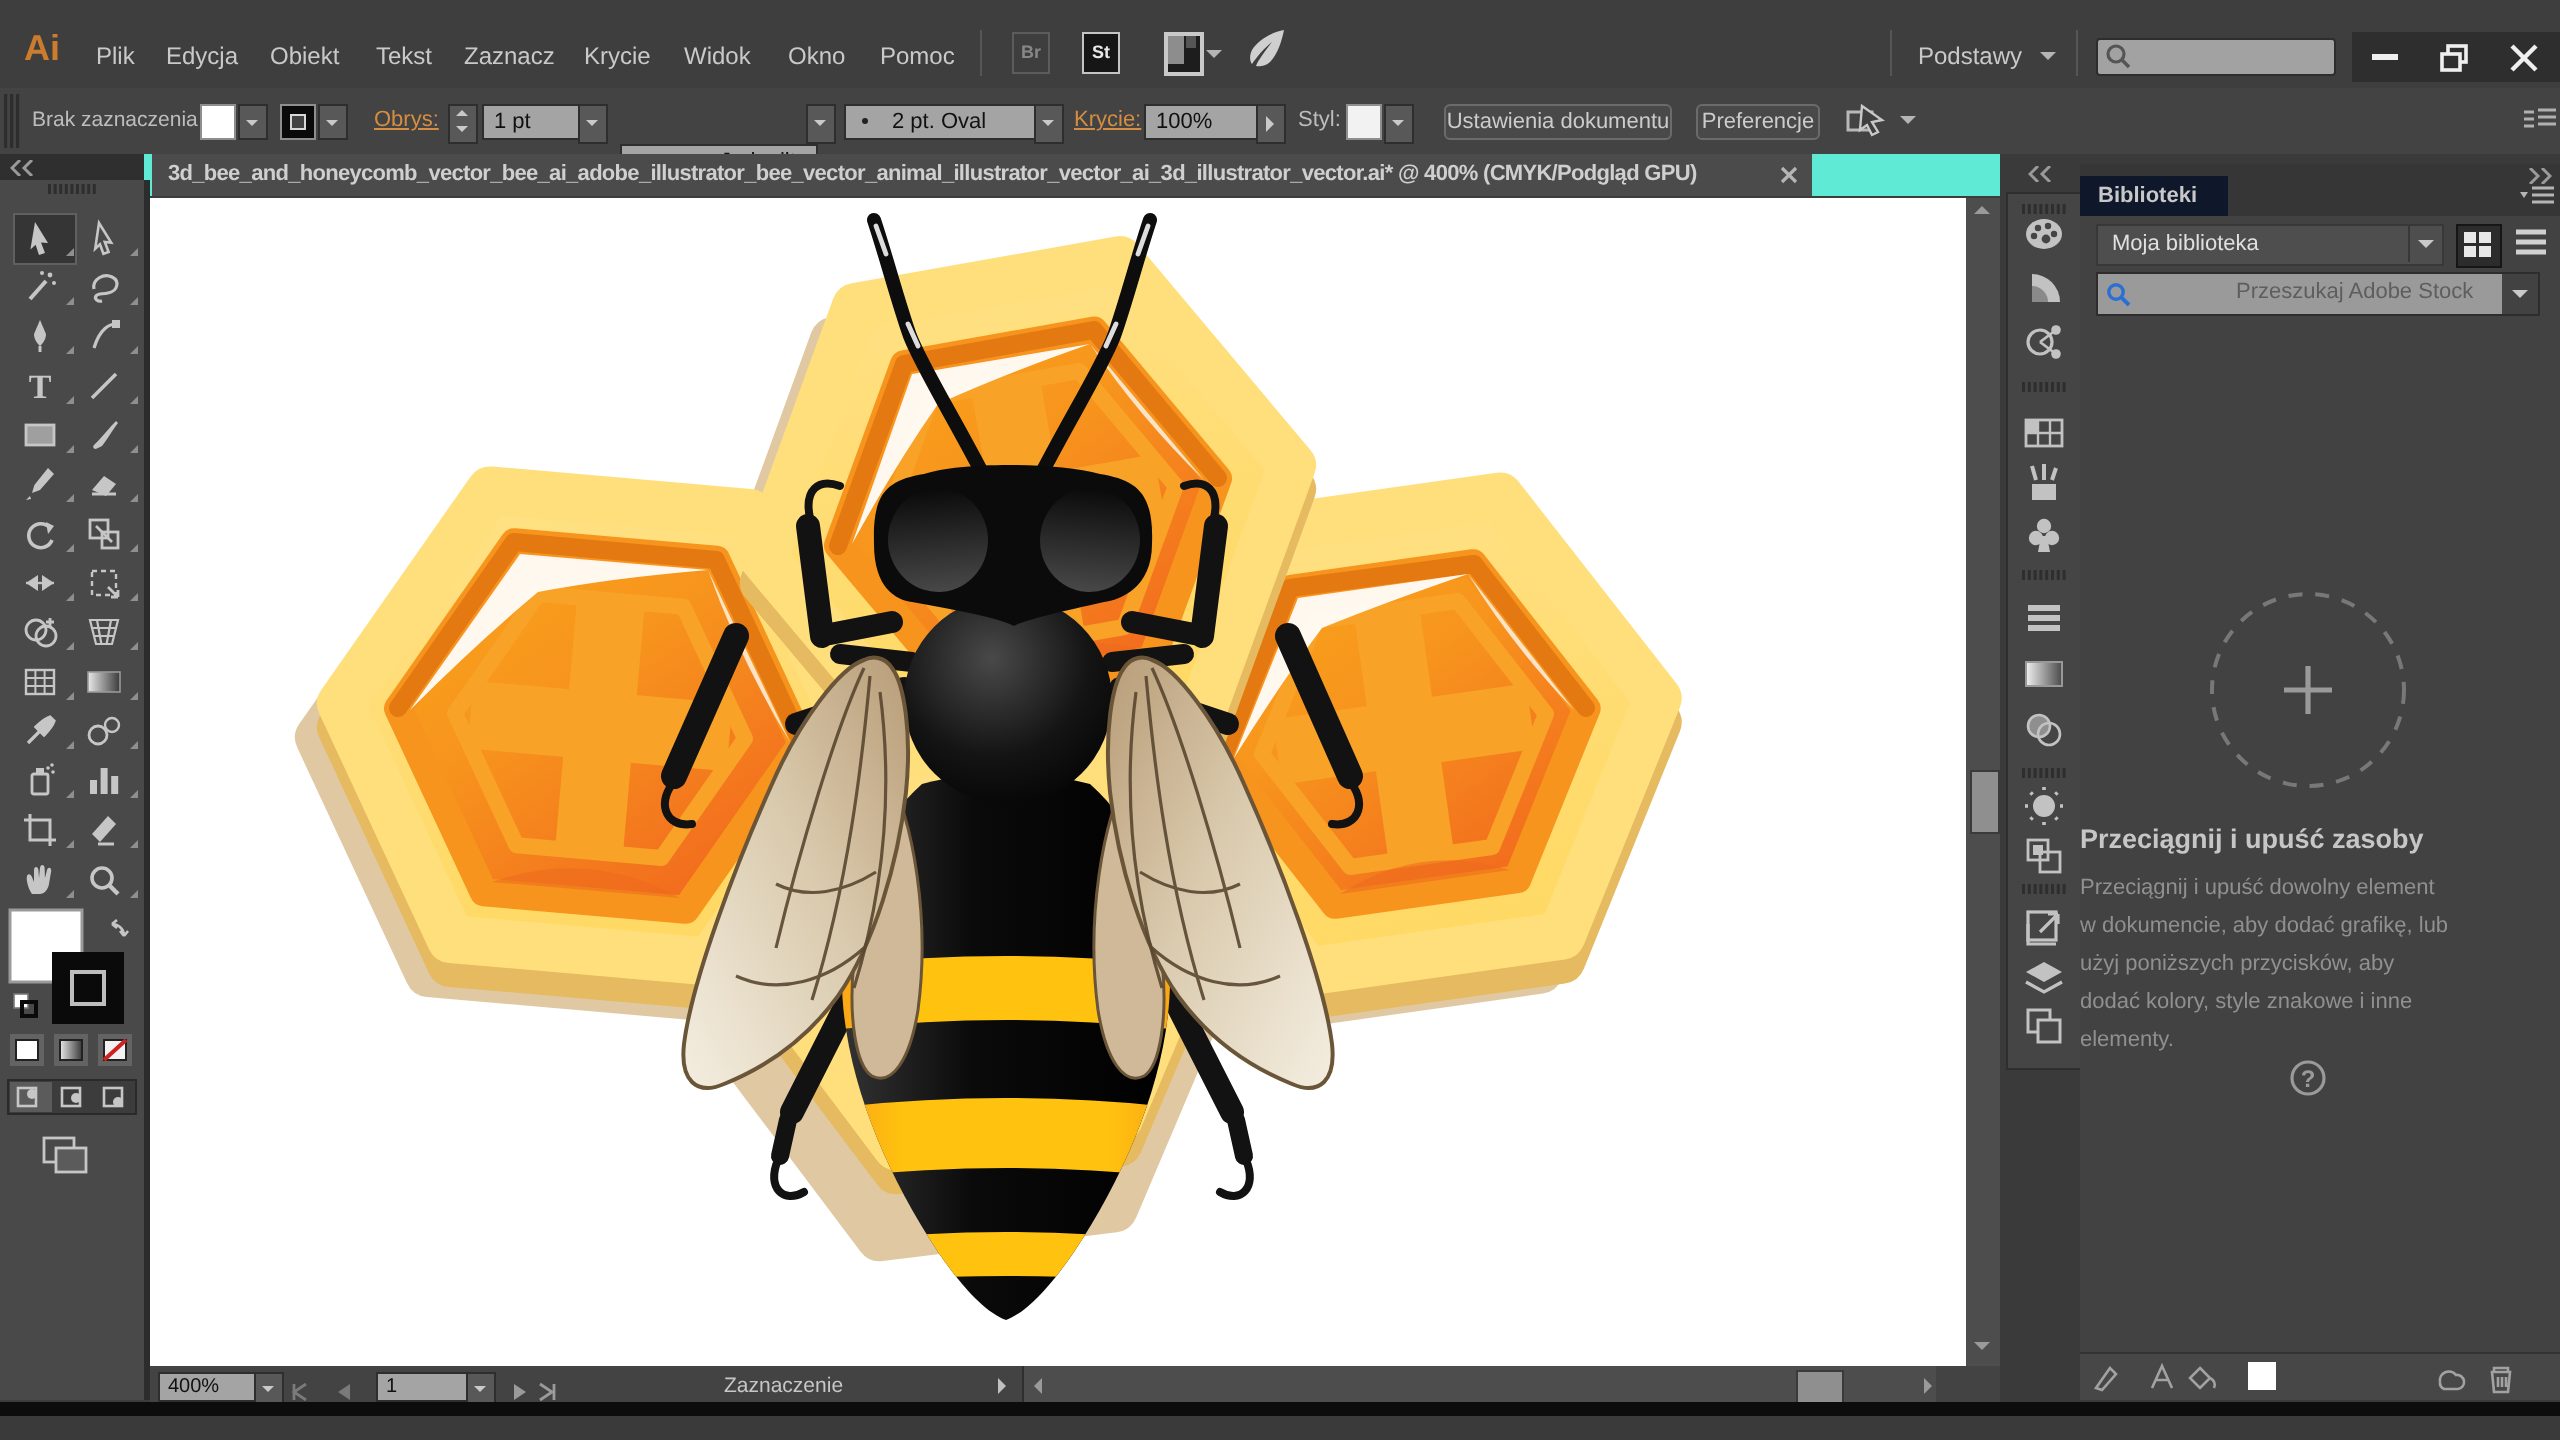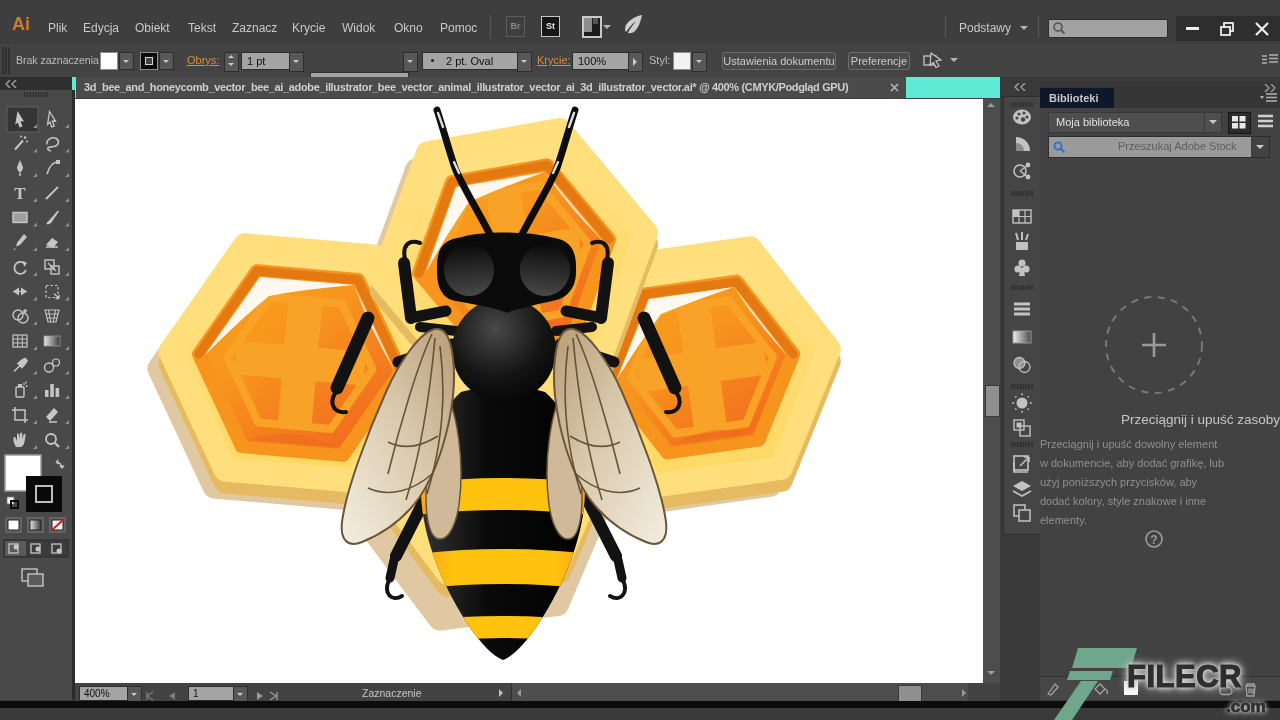--- a/index.html
+++ b/index.html
@@ -709,21 +709,21 @@
         <span style="position:absolute;left:21px;top:3px;font-size:11px;color:#5e5e5e;margin-left:48px;">Przeszukaj Adobe Stock</span>
       </div>
       <div style="position:absolute;left:211px;top:28px;width:18px;height:20px;background:#424242;border:1px solid #2d2d2d;border-left:none;">
         <div style="position:absolute;left:5px;top:8px;border:4px solid transparent;border-top-color:#c9c9c9;border-bottom-width:0;"></div>
       </div>
 
       <svg width="120" height="120" style="position:absolute;left:54px;top:177px;">
         <circle cx="60" cy="60" r="48" fill="none" stroke="#787878" stroke-width="2" stroke-dasharray="7,6.5"></circle>
         <path d="M60,48 L60,72 M48,60 L72,60" stroke="#9a9a9a" stroke-width="2.6"></path>
       </svg>
-      <div style="position:absolute;left:0;top:304px;width:240px;text-align:right;font-size:13.5px;color:#c6c6c6;">Przeciągnij i upuść zasoby</div>
+      <div style="position:absolute;left:0;top:304px;width:240px;text-align:left;font-size:13.5px;color:#c6c6c6;font-weight:bold;">Przeciągnij i upuść zasoby</div>
       <div style="position:absolute;left:0px;top:327px;width:240px;font-size:11px;line-height:19px;color:#909090;">Przeciągnij i upuść dowolny element<br>w dokumencie, aby dodać grafikę, lub<br>użyj poniższych przycisków, aby<br>dodać kolory, style znakowe i inne<br>elementy.</div>
       <svg width="20" height="20" style="position:absolute;left:104px;top:421px;">
         <circle cx="10" cy="10" r="8" fill="none" stroke="#9a9a9a" stroke-width="1.6"></circle>
         <text x="10" y="14.5" text-anchor="middle" font-size="12" font-weight="bold" fill="#9a9a9a" font-family="Liberation Sans">?</text>
       </svg>
     </div>
     <div id="libbottom">
       <svg width="240" height="23" style="position:absolute;left:0;top:0">
         <g stroke="#a2a2a2" stroke-width="1.3" fill="none">
           <path d="M8,17 L15,7 L18,10 L11,18 Z"></path>
@@ -742,26 +742,13 @@
   <div id="blackband" class="abs"></div>
   <div id="bottomstrip" class="abs"></div>
 
   <svg width="14" height="8" viewBox="0 0 14 8" style="position:absolute;left:1014px;top:83px;">
       <path d="M5,0 L1,4 L5,8 M11,0 L7,4 L11,8" stroke="#9a9a9a" stroke-width="1.5" fill="none"></path>
     </svg>
   <svg width="14" height="8" viewBox="0 0 14 8" style="position:absolute;left:1262px;top:84px;">
       <path d="M3,0 L7,4 L3,8 M9,0 L13,4 L9,8" stroke="#9a9a9a" stroke-width="1.5" fill="none"></path>
     </svg>
 
-  <div id="watermark" style="position:absolute;left:1040px;top:640px;width:240px;height:80px;">
-    <svg width="240" height="80" viewBox="0 0 240 80" style="position:absolute;left:0;top:0">
-      <g fill="#6fa78c">
-        <path d="M38,8 L97,8 L91,28 L32,28 Z"></path>
-        <path d="M30,31 L73,31 L70,40 L27,40 Z"></path>
-        <path d="M41,41 L58,41 L32,80 L14,80 Z"></path>
-      </g>
-    </svg>
-    <div style="position:absolute;left:87px;top:19px;font-size:31px;font-weight:bold;color:#2e2e2e;letter-spacing:0.5px;-webkit-text-stroke:1.2px #2e2e2e;
-         text-shadow:0 0 3px #e2e2e2,0 0 5px #d8d8d8,0 0 7px #cccccc,0 0 9px #bfbfbf,0 0 12px #b5b5b5;font-family:'Liberation Sans',sans-serif;">FILECR</div>
-    <div style="position:absolute;left:186px;top:57px;font-size:17px;font-weight:bold;color:#2e2e2e;-webkit-text-stroke:0.8px #2e2e2e;
-         text-shadow:0 0 3px #e0e0e0,0 0 5px #d2d2d2,0 0 7px #c4c4c4;font-family:'Liberation Sans',sans-serif;">.com</div>
-  </div>
 </div>
 
 </body></html>

